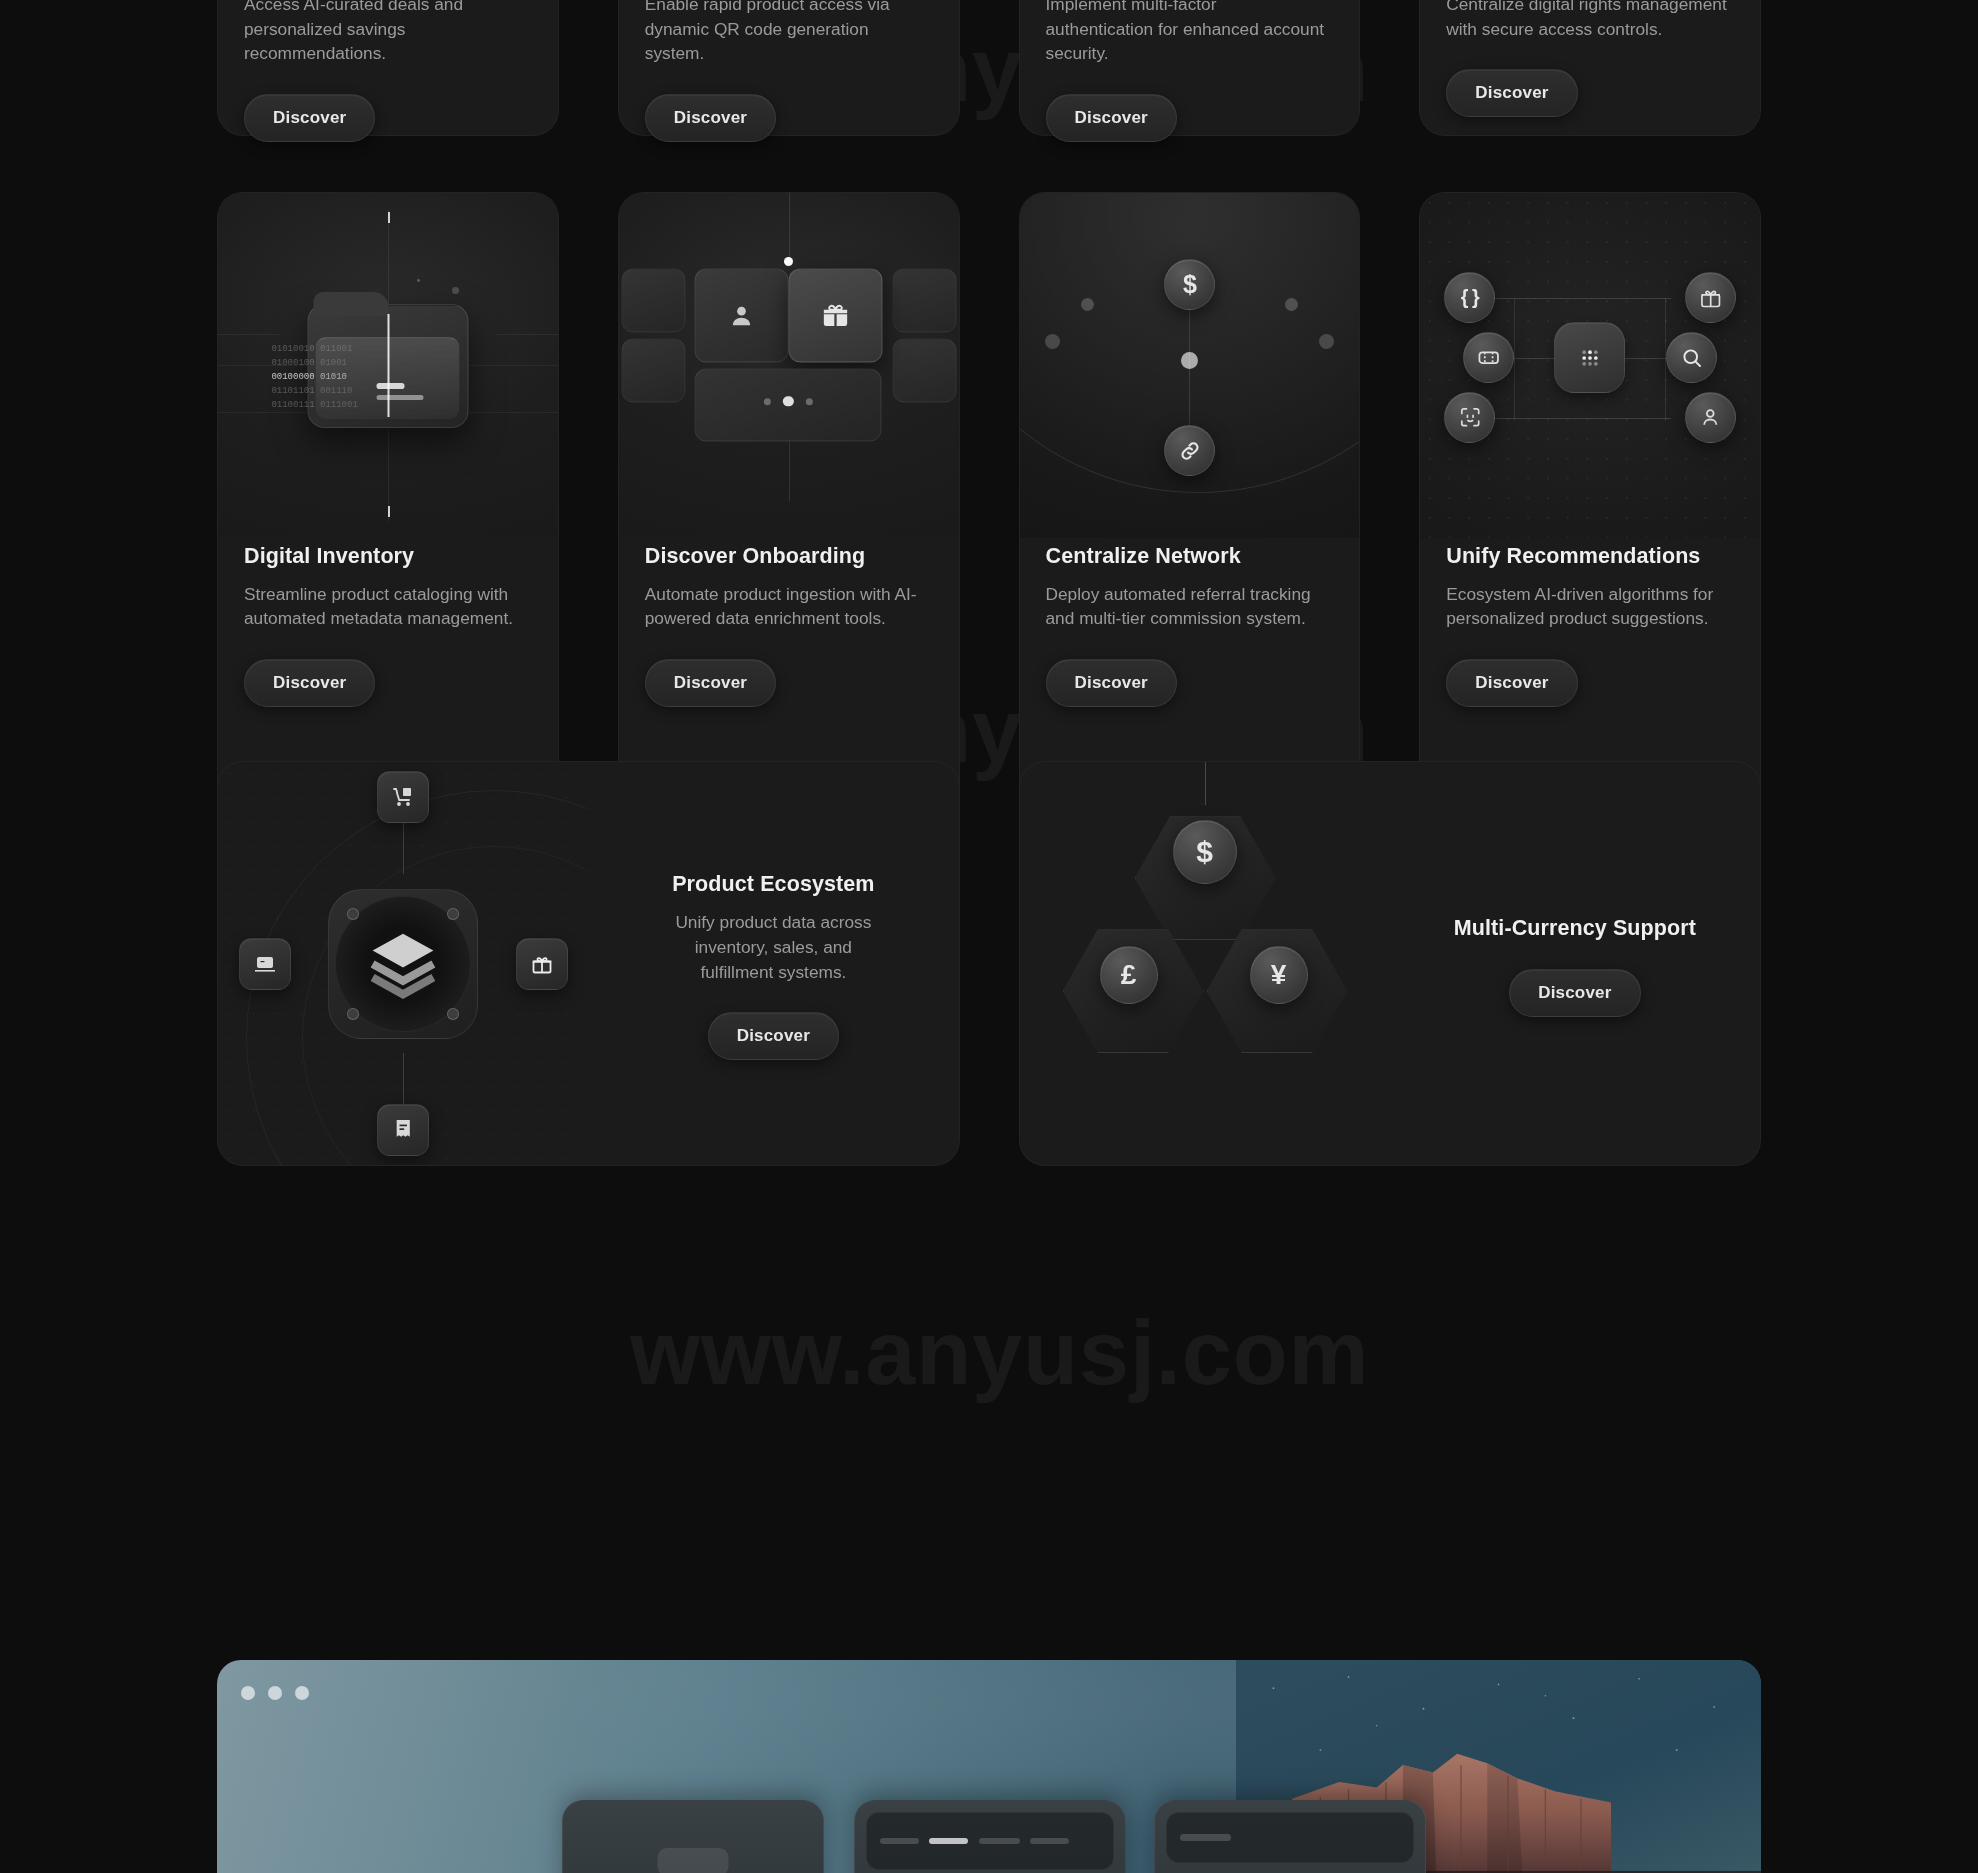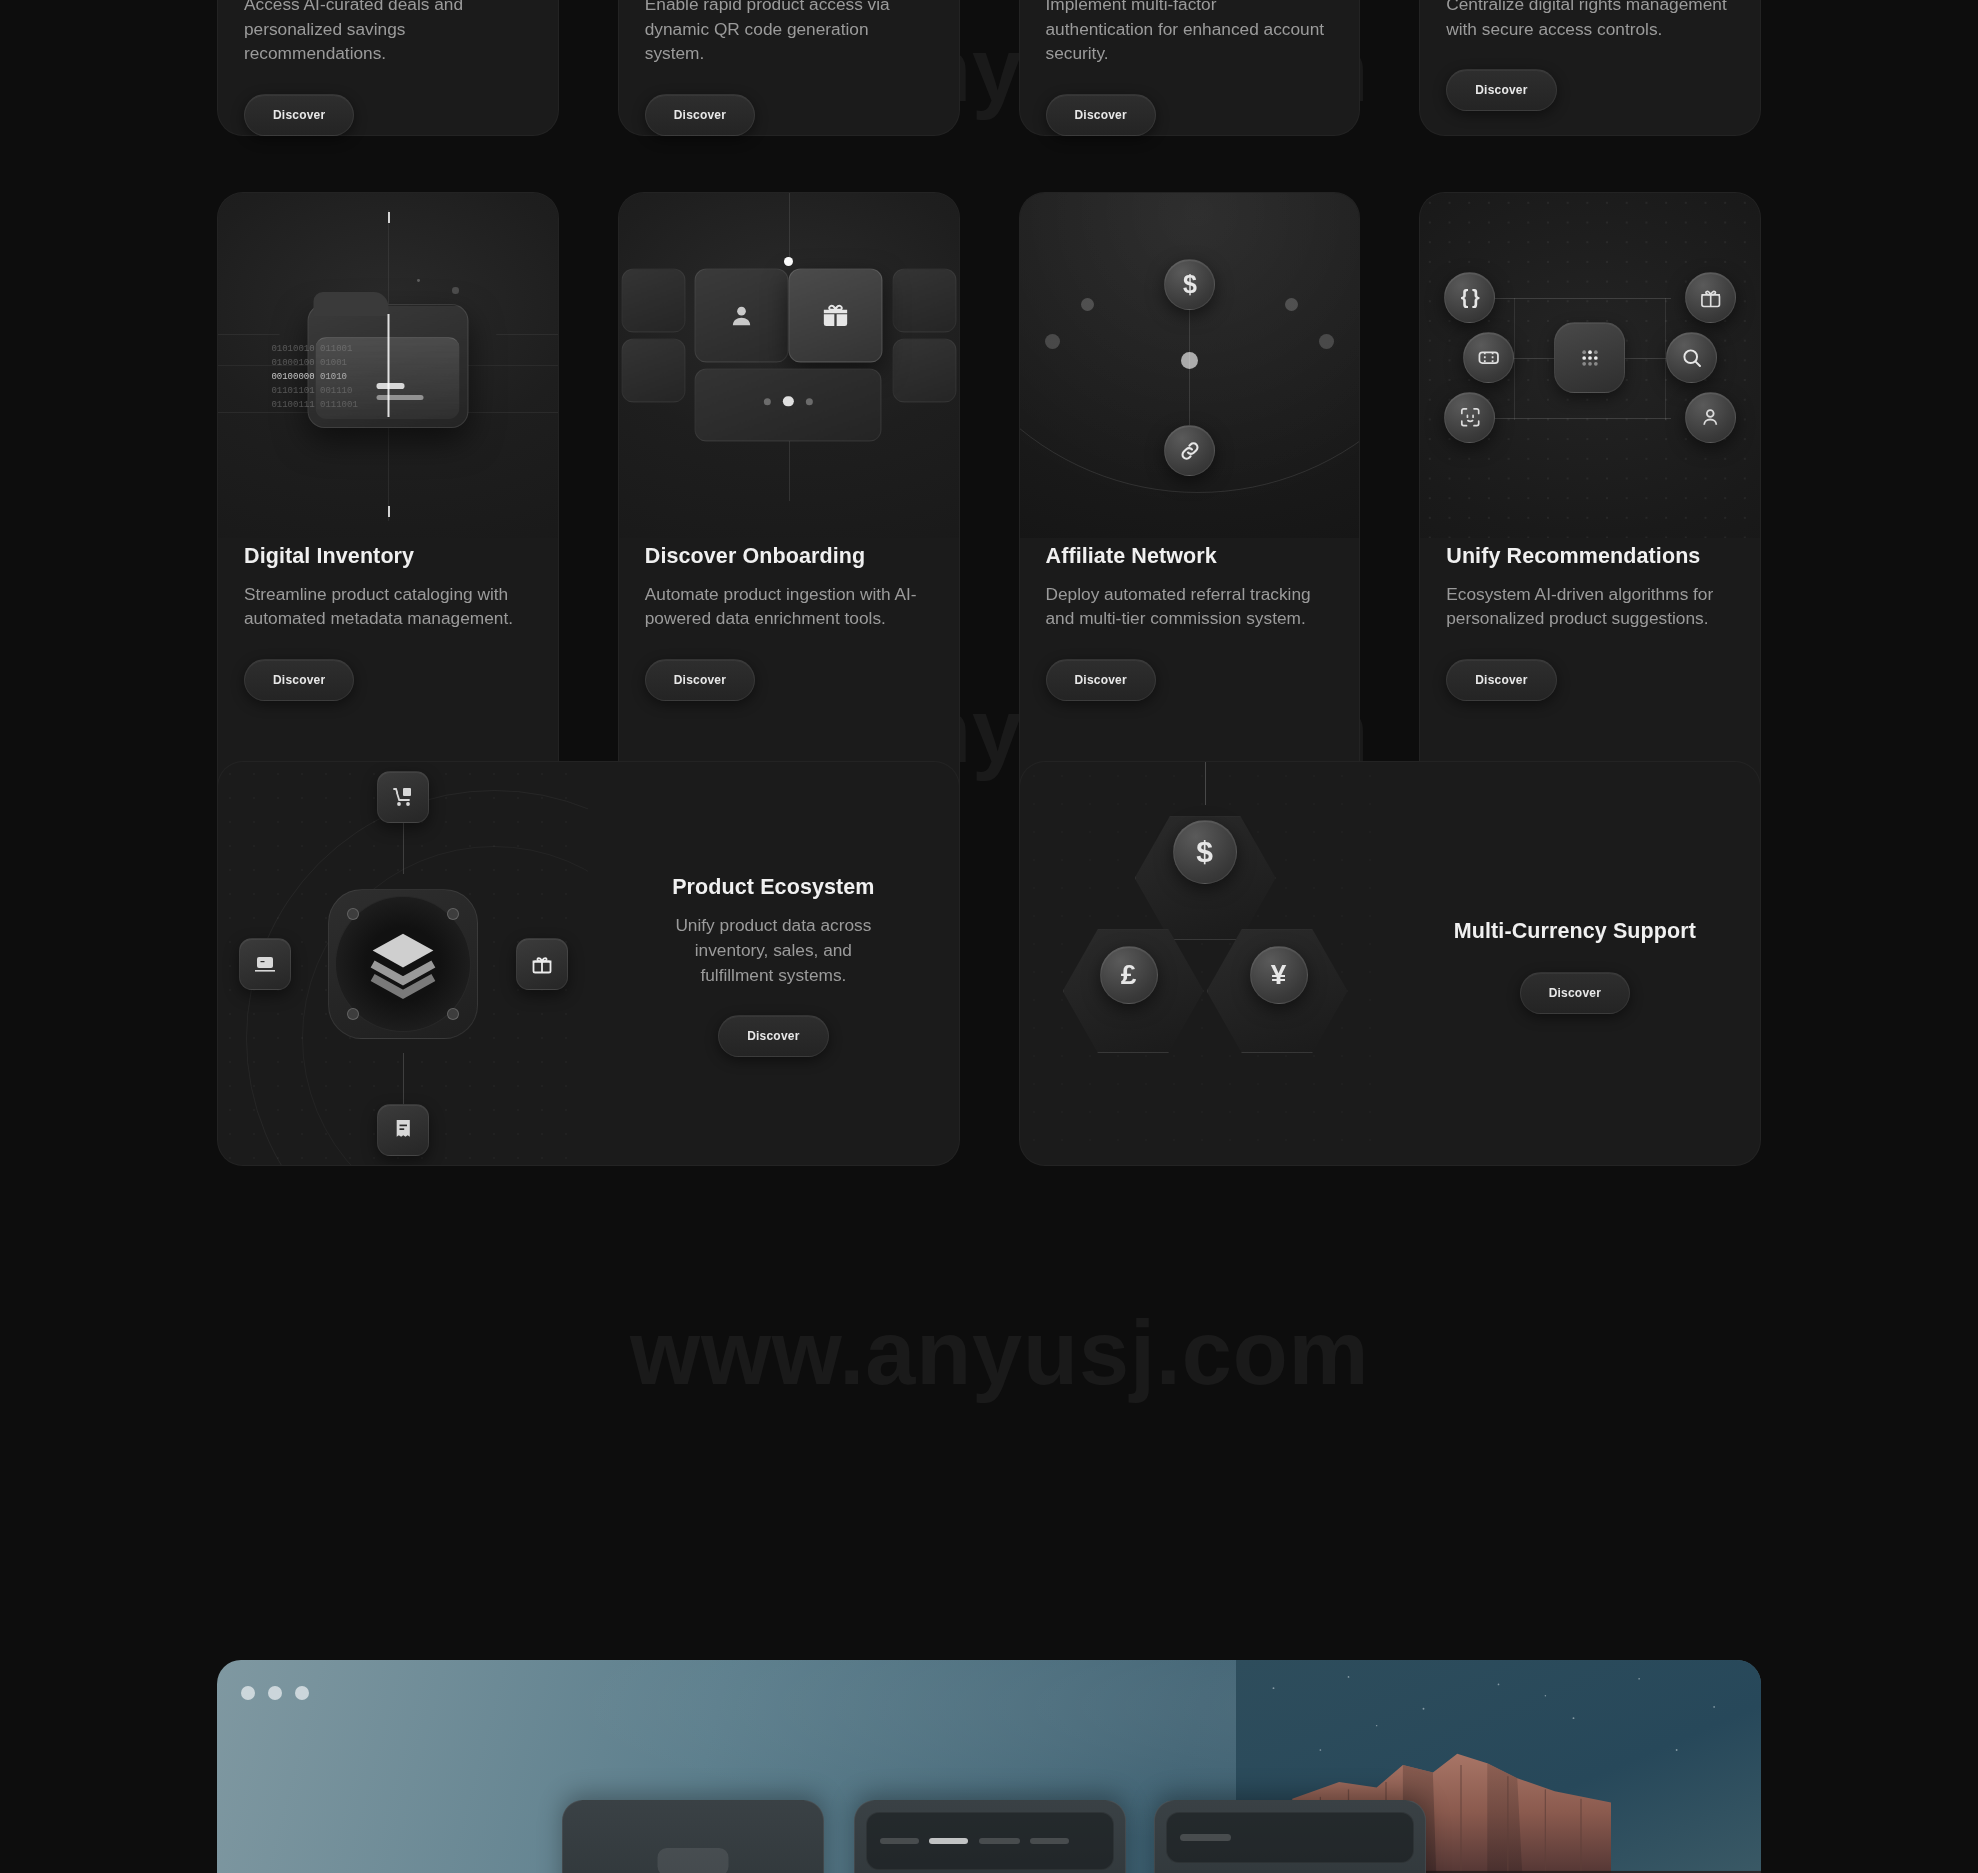--- a/index.html
+++ b/index.html
@@ -57,21 +57,21 @@
     color: #9b9b9b; font-size: 17.3px; line-height: 1.42;
     margin-top: 13px; max-width: 281px;
   }
   .discover {
     margin-top: 28px;
     display: inline-block;
     padding: 13px 28px;
     border-radius: 936px;
     background: linear-gradient(180deg,#2e2e2e 0%, #242424 100%);
     border: 0.9px solid rgba(255,255,255,0.07);
-    color: #e8e8e8; font-size: 12px; font-weight: 700;
+    color: #e8e8e8; font-size: 17px; font-weight: 700;
     letter-spacing: 0.2px;
     box-shadow: 0 3.7px 13px rgba(0,0,0,.45), inset 0 0.9px 0 rgba(255,255,255,.05);
     cursor: pointer;
   }
 
   
   .toprow {
     position: absolute; left: 217px; top: -112px; width: 1544px;
     display: grid; grid-template-columns: repeat(4,1fr); column-gap: 59px;
   }
@@ -357,21 +357,21 @@
         <div class="iconcircle" style="position:absolute;left:calc(50% - 25px);top:232px;width:51px;height:51px;">
           <span>
             <svg width="24" height="24" viewBox="0 0 24 24" fill="none" stroke="#e7e7e7" stroke-width="2.1" stroke-linecap="round">
                 <path d="M10 13.5a4 4 0 0 0 5.7.3l2.6-2.6a4 4 0 1 0-5.7-5.7l-1.2 1.2"></path>
                 <path d="M14 10.5a4 4 0 0 0-5.7-.3l-2.6 2.6a4 4 0 1 0 5.7 5.7l1.2-1.2"></path>
               </svg>
           </span>
         </div>
       </div>
       <div class="card-body">
-        <div class="card-title">Affiliate Network</div>
+        <div class="card-title">Centralize Network</div>
         <div class="card-desc">Deploy automated referral tracking and multi-tier commission system.</div>
         <div class="discover">Discover</div>
       </div>
     </div>
 
     <div class="card tall">
       <div class="card-art" style="background:radial-gradient(110% 90% at 50% 45%, #242424 0%, #1a1a1a 60%, #161616 100%)">
         <div class="dotgrid"></div>
         <div class="line" style="left:73px;top:105px;width:178px;height:0.9px;"></div>
         <div class="line" style="left:73px;top:165px;width:178px;height:0.9px;"></div>

